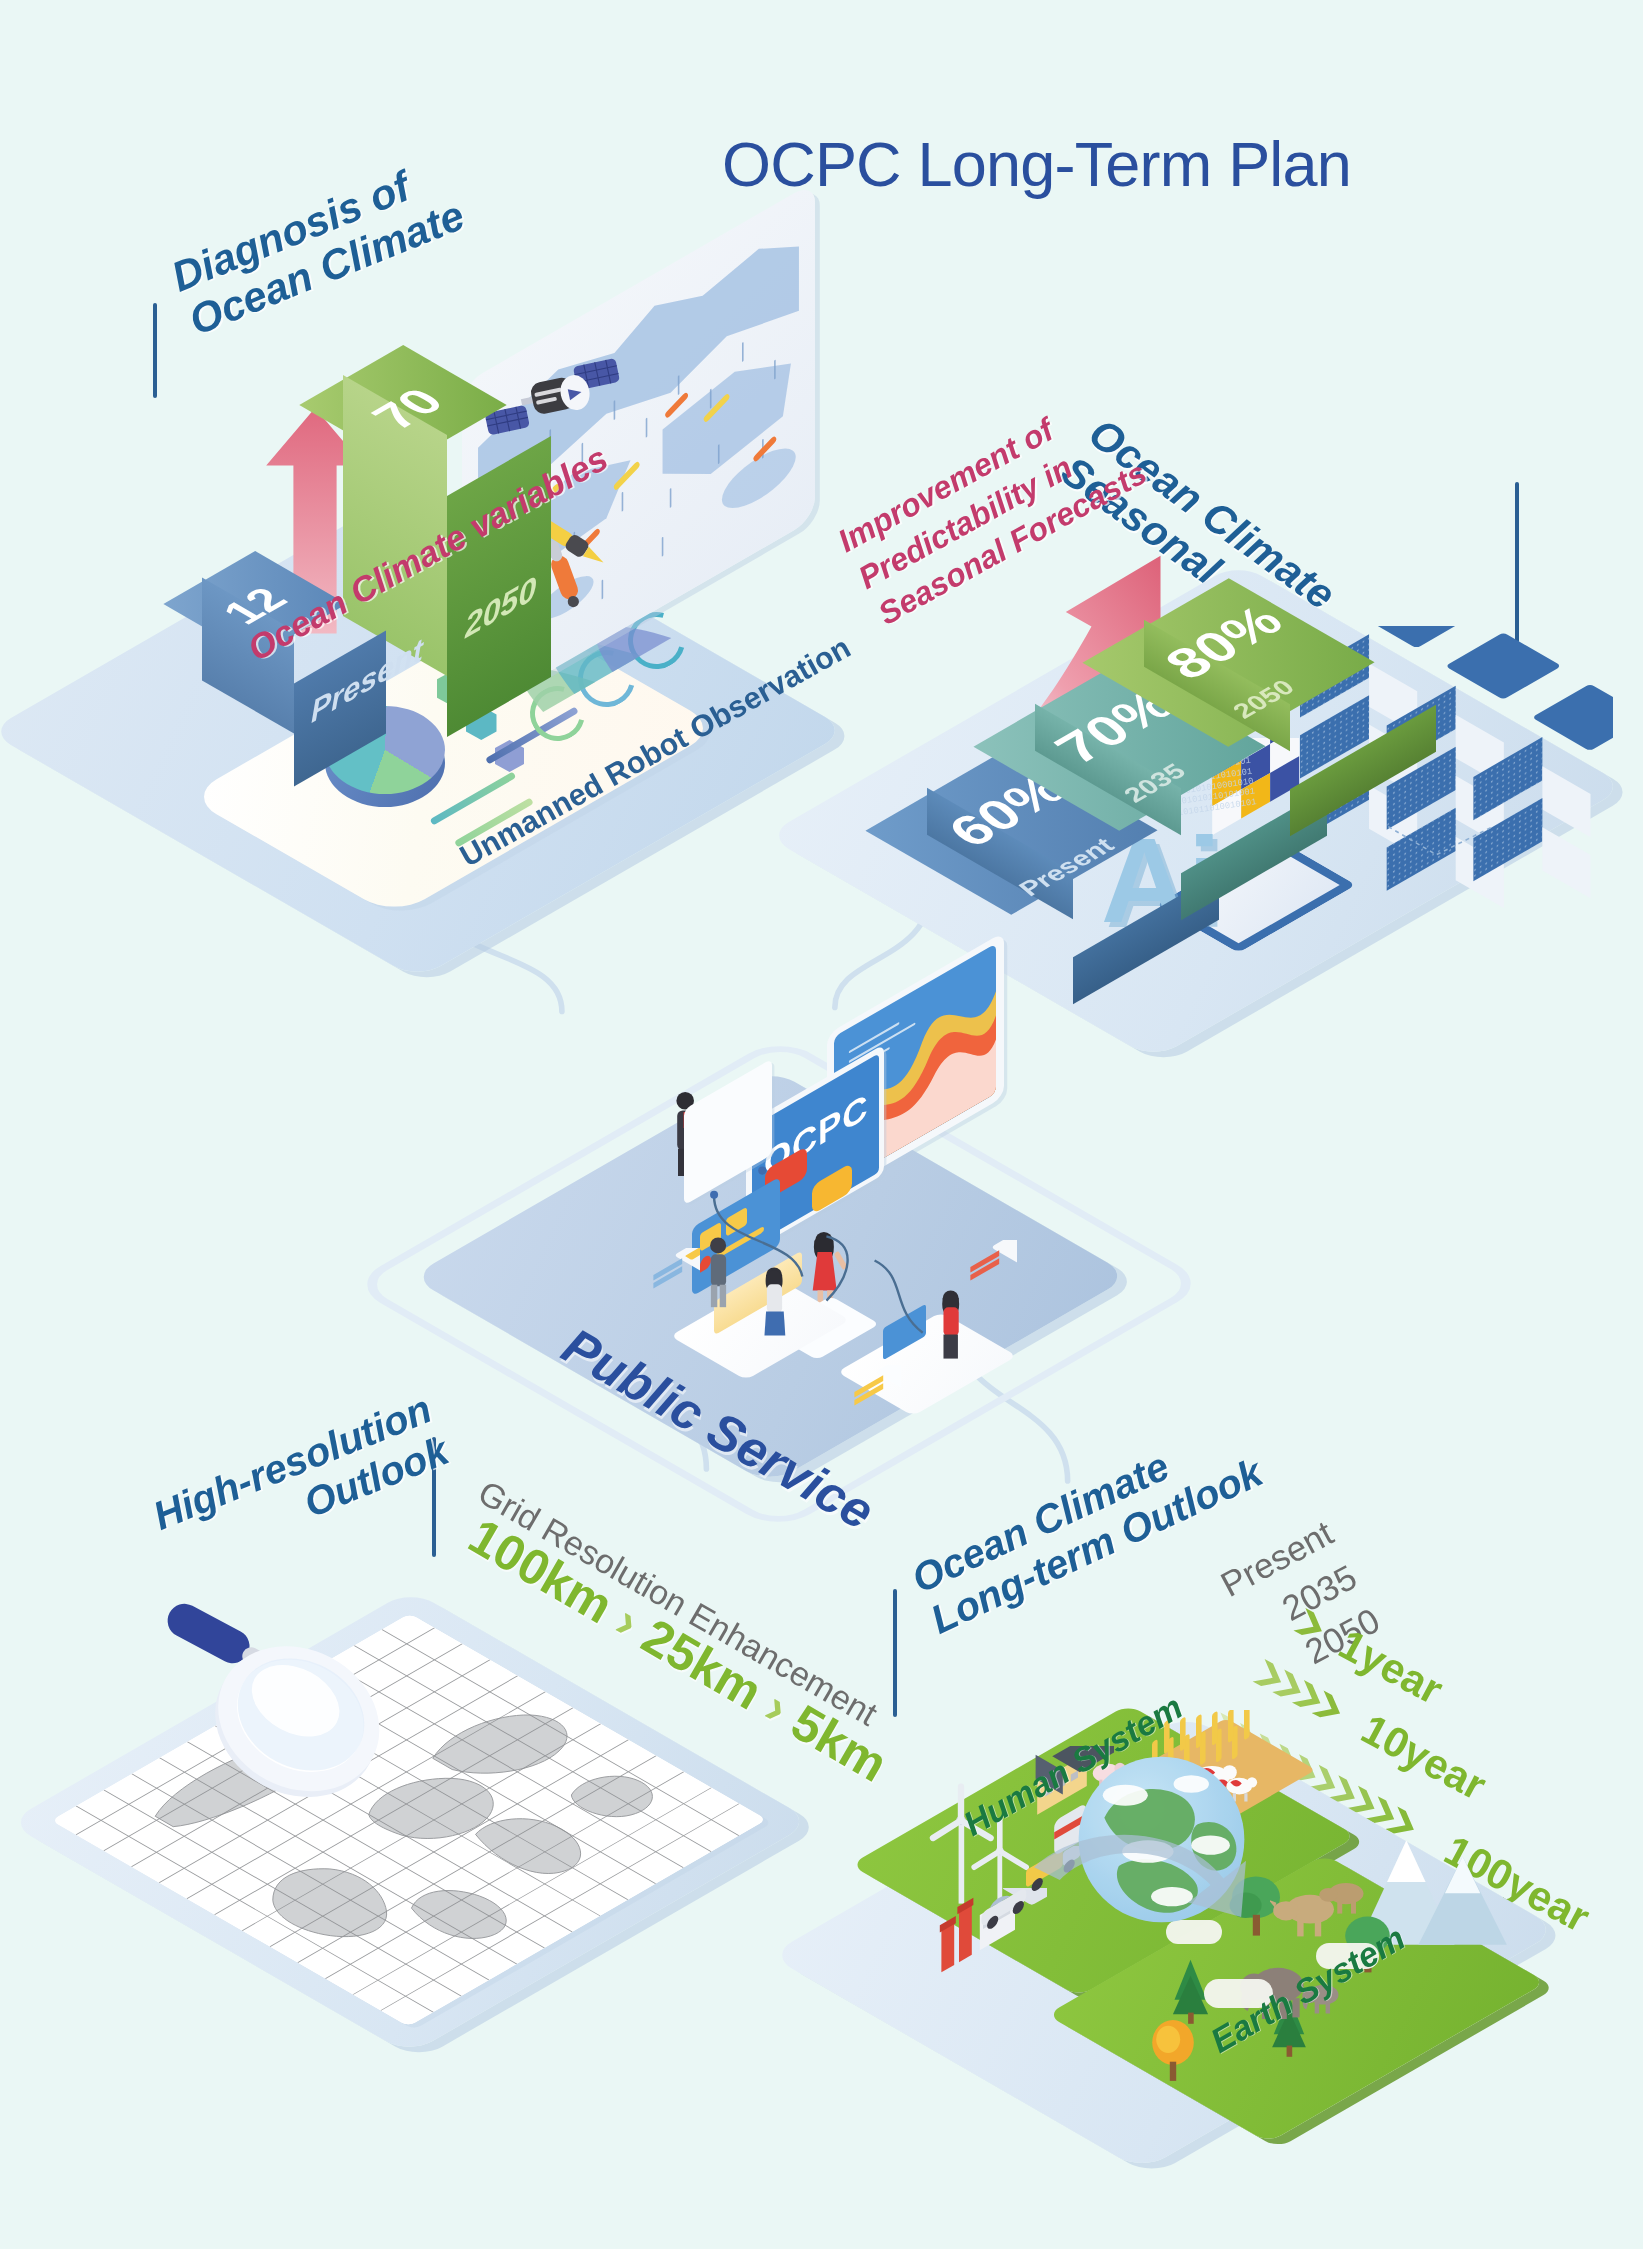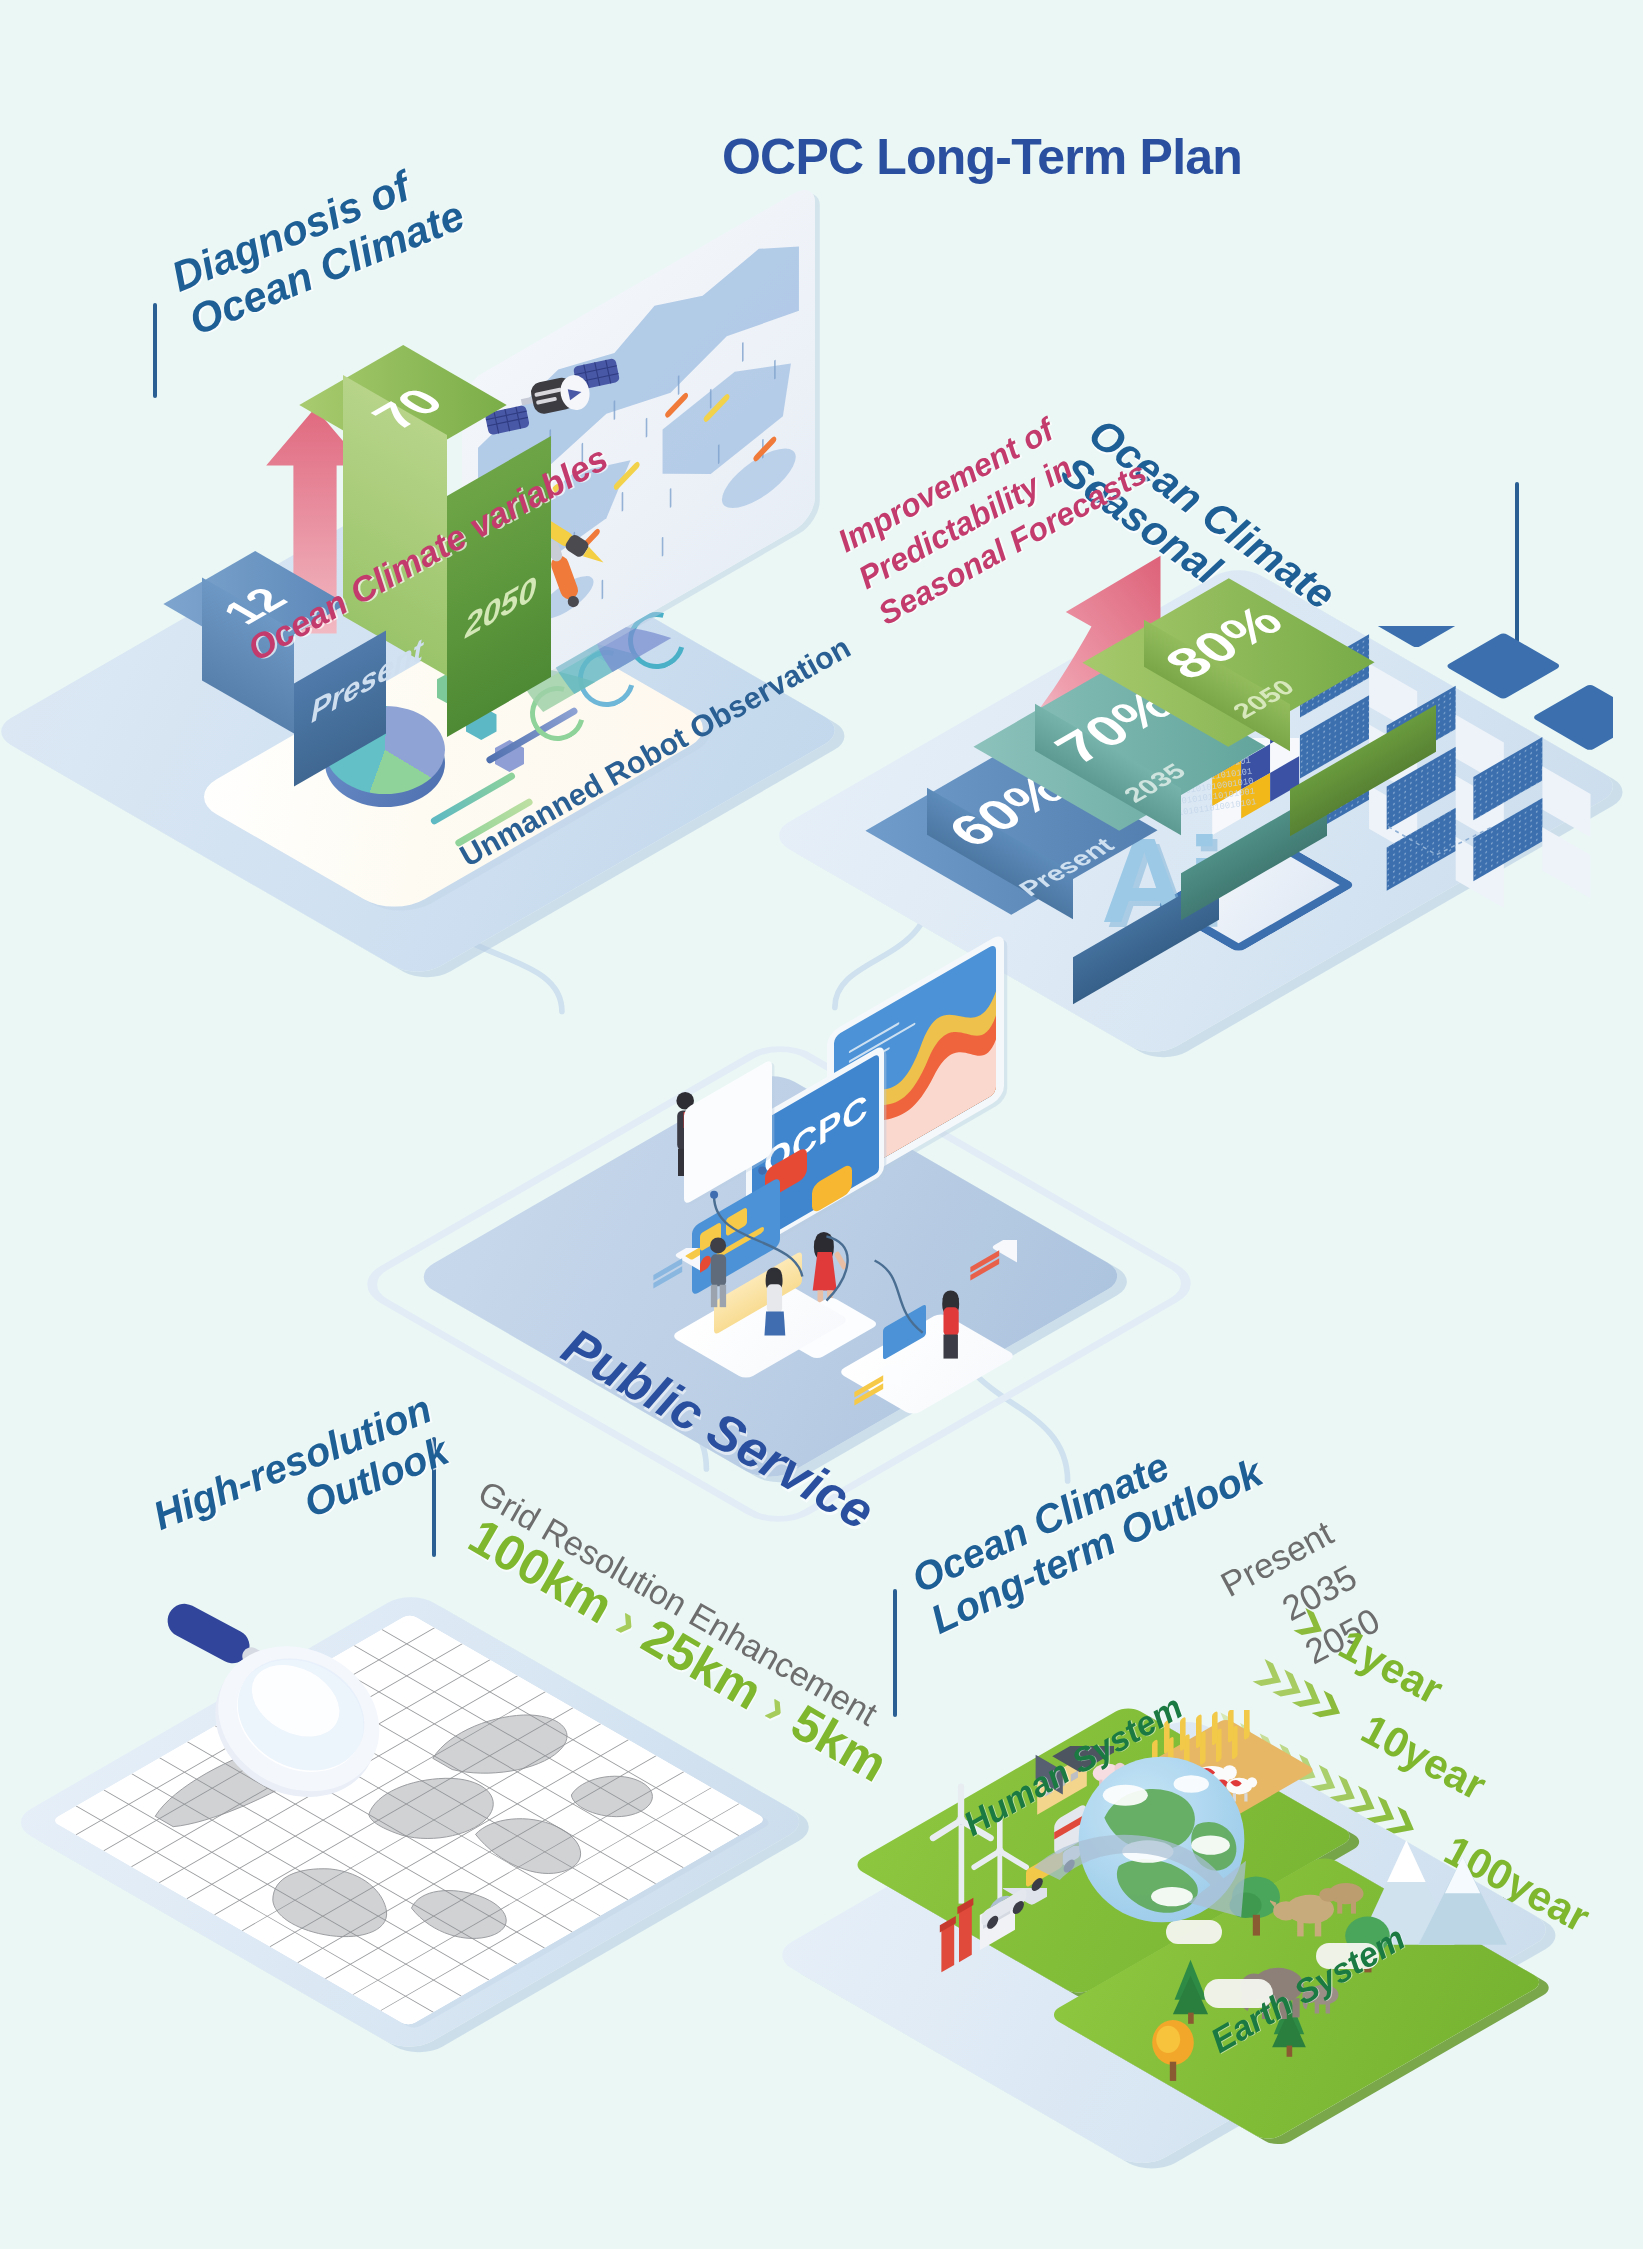--- a/index.html
+++ b/index.html
@@ -10,21 +10,21 @@
     font-family:"Liberation Sans","DejaVu Sans",sans-serif;
     overflow:hidden;position:relative;
   }
   .stage{position:absolute;inset:0;}
   .abs{position:absolute;}
   .nosel{user-select:none;}
 
   
   #title{
     left:722px;top:128px;
-    font-size:50px;font-weight:bold;color:#2a4f9e;
+    font-size:63px;font-weight:normal;color:#2a4f9e;
     letter-spacing:-0.8px;white-space:nowrap;
   }
 
   
   .sec-head{
     color:#1e5f96;font-style:italic;font-weight:bold;
     line-height:1.12;white-space:nowrap;
     text-shadow:1.6px 1.6px 0 rgba(255,255,255,.75);
   }
   .rule{background:#2a5f93;width:4px;border-radius:2.4px;}

